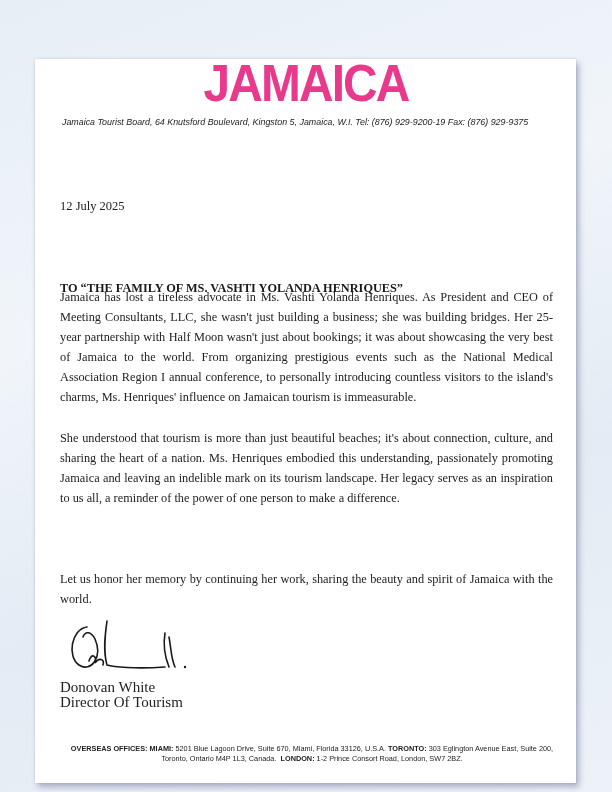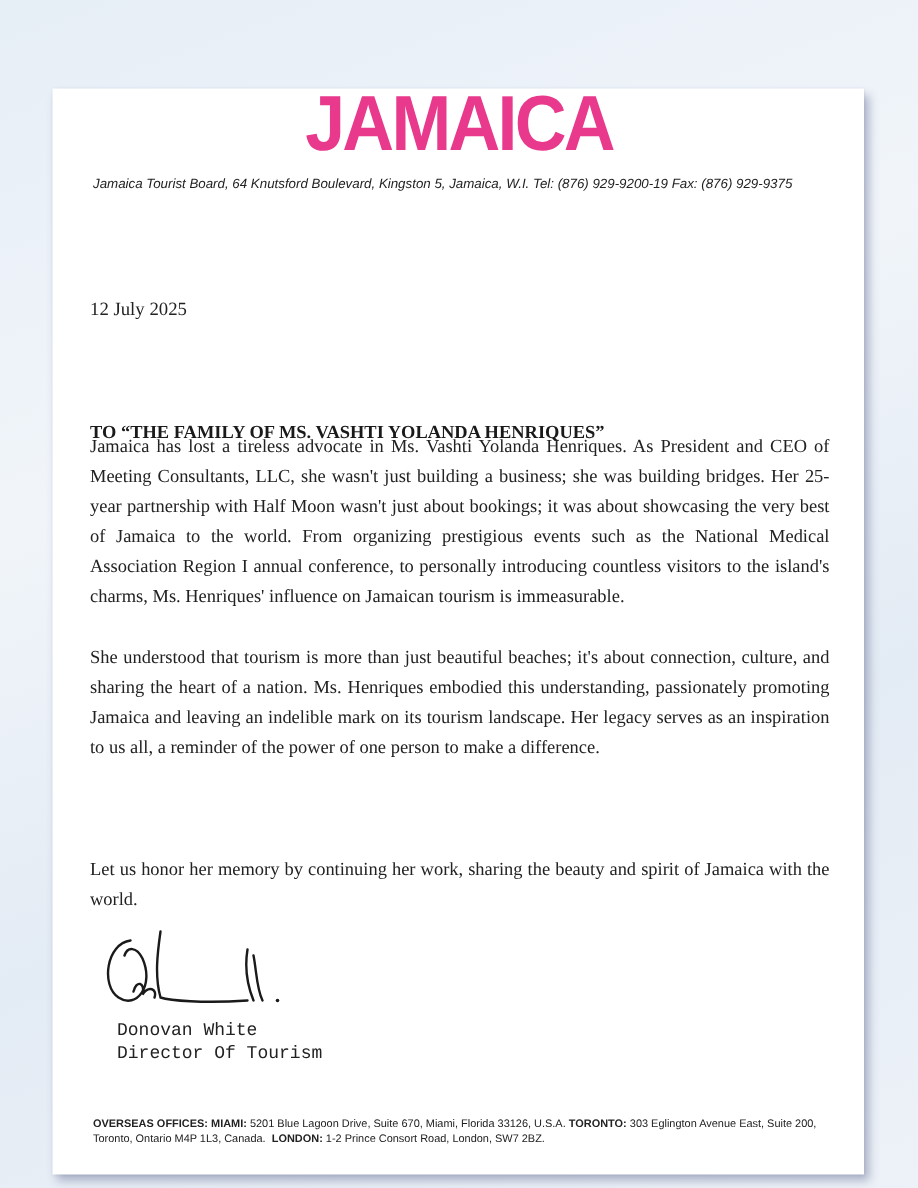--- a/index.html
+++ b/index.html
@@ -39,26 +39,26 @@
     font-family: "Liberation Serif", serif; font-size: 12.3px; line-height: 20px; color: #222;
     text-align: justify; margin: 0;
   }
   .p1 { top: 228px; }
   .p2 { top: 369px; }
   .p3 { top: 510px; }
   .signature {
     position: absolute; left: 30px; top: 558px; width: 130px; height: 60px;
   }
   .signer {
-    position: absolute; left: 43px; top: 621px;
-    font-family: Liberation Mono, monospace; font-size: 12px; line-height: 15px; color: #222;
+    position: absolute; left: 25px; top: 621px;
+    font-family: Liberation Serif, serif; font-size: 15px; line-height: 15px; color: #222;
   }
   .footer {
     position: absolute; left: 27px; top: 685px; width: 500px;
-    font-family: "Liberation Sans", sans-serif; font-size: 7.3px; line-height: 10px; color: #222;
+    font-family: "Liberation Sans", sans-serif; font-size: 7.3px; line-height: 10px; color: #222; text-align: center;
   }
   .footer b { font-weight: bold; }
 </style>
 </head>
 <body>
 
 <div class="page">
   <div class="logo">JAMAICA</div>
   <div class="address">Jamaica Tourist Board, 64 Knutsford Boulevard, Kingston 5, Jamaica, W.I. Tel: (876) 929-9200-19  Fax: (876) 929-9375</div>
 

